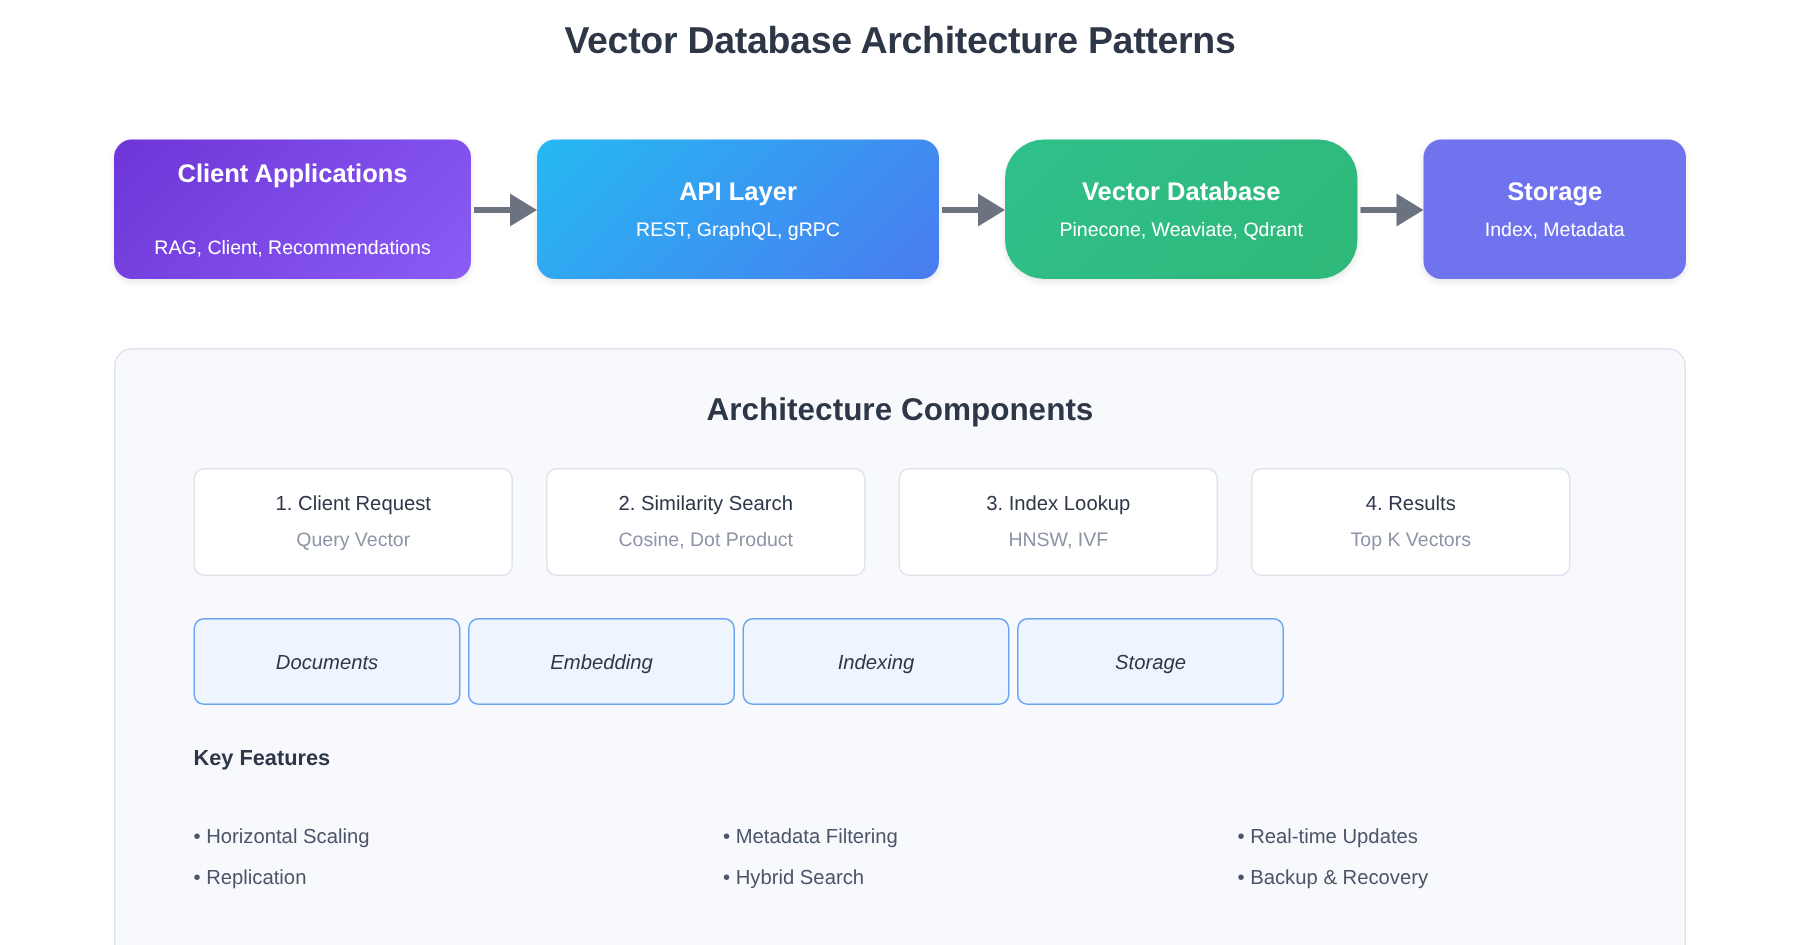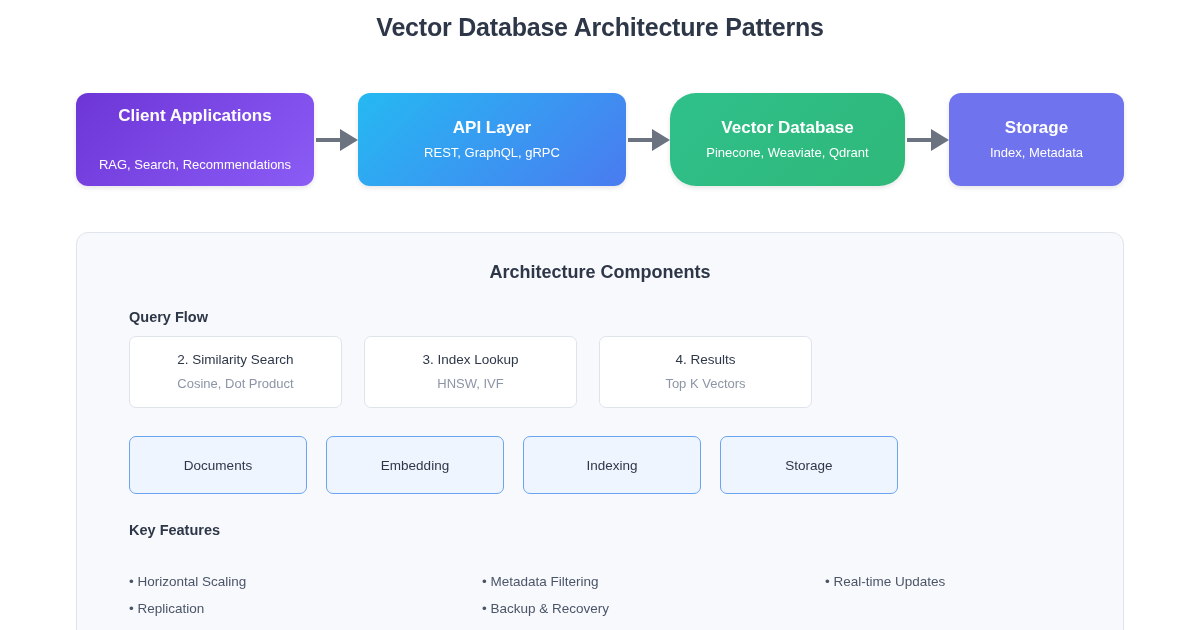--- a/index.html
+++ b/index.html
@@ -99,21 +99,21 @@
     top: 232px;
     width: 1048px;
     height: 420px;
     background: #f8f9fc;
     border: 1px solid #dfe3ec;
     border-radius: 12px;
     padding: 18px 52px 0 52px;
   }
   .panel-title {
     text-align: center;
-    font-size: 18px;
+    font-size: 21px;
     font-weight: bold;
     color: #2d3748;
     margin-top: 11px;
     margin-bottom: 26px;
   }
 
   .section-label {
     font-size: 14.5px;
     font-weight: bold;
     color: #2d3748;
@@ -146,22 +146,23 @@
   }
   .query-card .qc-sub {
     font-size: 13px;
     color: #8c95a6;
     line-height: 1.2;
   }
 
   
   .ingest-row {
     display: flex;
-    gap: 19px;
+    gap: 5px;
     margin-bottom: 28px;
+    font-style: italic;
   }
   .ingest-box {
     width: 178px;
     height: 58px;
     background: #eff5ff;
     border: 1.4px solid #6ba4f0;
     border-radius: 7px;
     display: flex;
     align-items: center;
     justify-content: center;
@@ -184,21 +185,21 @@
 </style>
 </head>
 <body>
 
 <h1 class="page-title">Vector Database Architecture Patterns</h1>
 
 <div class="flow-row">
 
   <div class="flow-box fb-client">
     <div class="fb-title">Client Applications</div>
-    <div class="fb-sub">RAG, Search, Recommendations</div>
+    <div class="fb-sub">RAG, Client, Recommendations</div>
   </div>
 
   <div class="arrow">
     <span class="shaft"></span>
     <span class="head"></span>
   </div>
 
   <div class="flow-box fb-api">
     <div class="fb-title">API Layer</div>
     <div class="fb-sub">REST, GraphQL, gRPC</div>
@@ -223,22 +224,25 @@
     <div class="fb-title">Storage</div>
     <div class="fb-sub">Index, Metadata</div>
   </div>
 
 </div>
 
 <div class="panel">
 
   <div class="panel-title">Architecture Components</div>
 
-  <div class="section-label">Query Flow</div>
   <div class="query-row">
+    <div class="query-card">
+      <div class="qc-title">1. Client Request</div>
+      <div class="qc-sub">Query Vector</div>
+    </div>
     <div class="query-card">
       <div class="qc-title">2. Similarity Search</div>
       <div class="qc-sub">Cosine, Dot Product</div>
     </div>
     <div class="query-card">
       <div class="qc-title">3. Index Lookup</div>
       <div class="qc-sub">HNSW, IVF</div>
     </div>
     <div class="query-card">
       <div class="qc-title">4. Results</div>
@@ -252,16 +256,17 @@
     <div class="ingest-box">Indexing</div>
     <div class="ingest-box">Storage</div>
   </div>
 
   <div class="section-label">Key Features</div>
   <div class="features-grid">
     <div class="feature-item">• Horizontal Scaling</div>
     <div class="feature-item">• Metadata Filtering</div>
     <div class="feature-item">• Real-time Updates</div>
     <div class="feature-item">• Replication</div>
+    <div class="feature-item">• Hybrid Search</div>
     <div class="feature-item">• Backup &amp; Recovery</div>
   </div>
 
 </div>
 
 </body></html>

